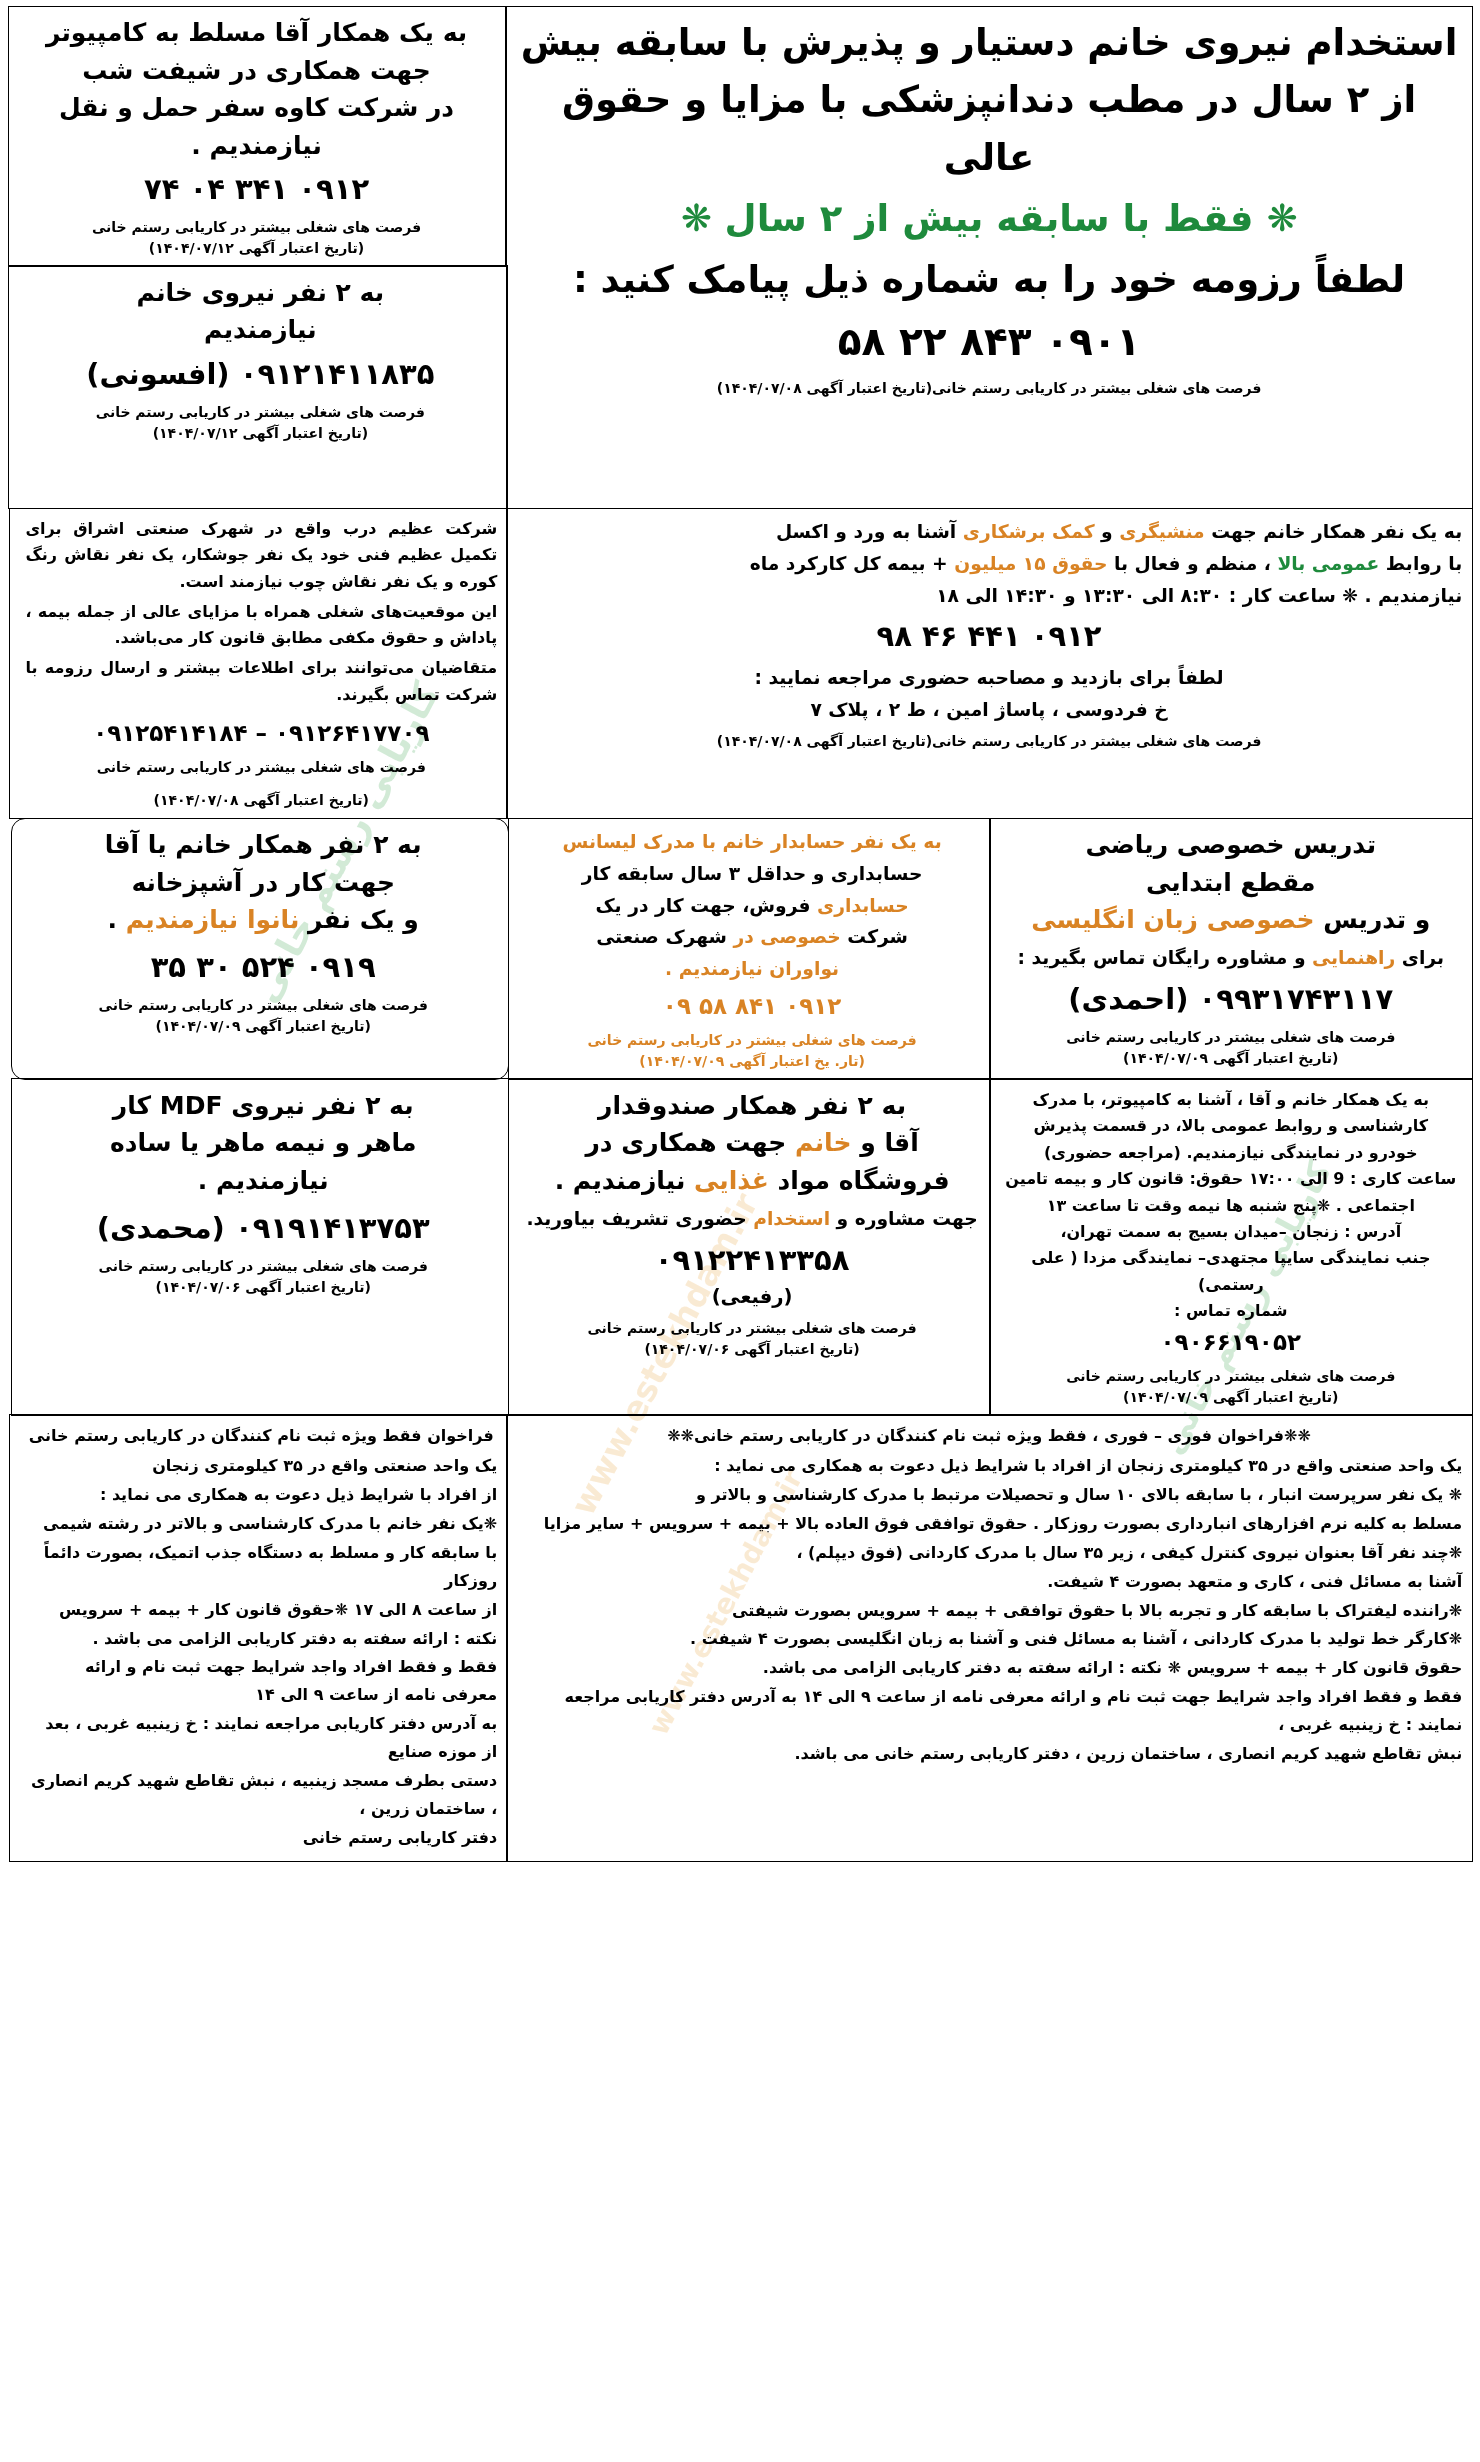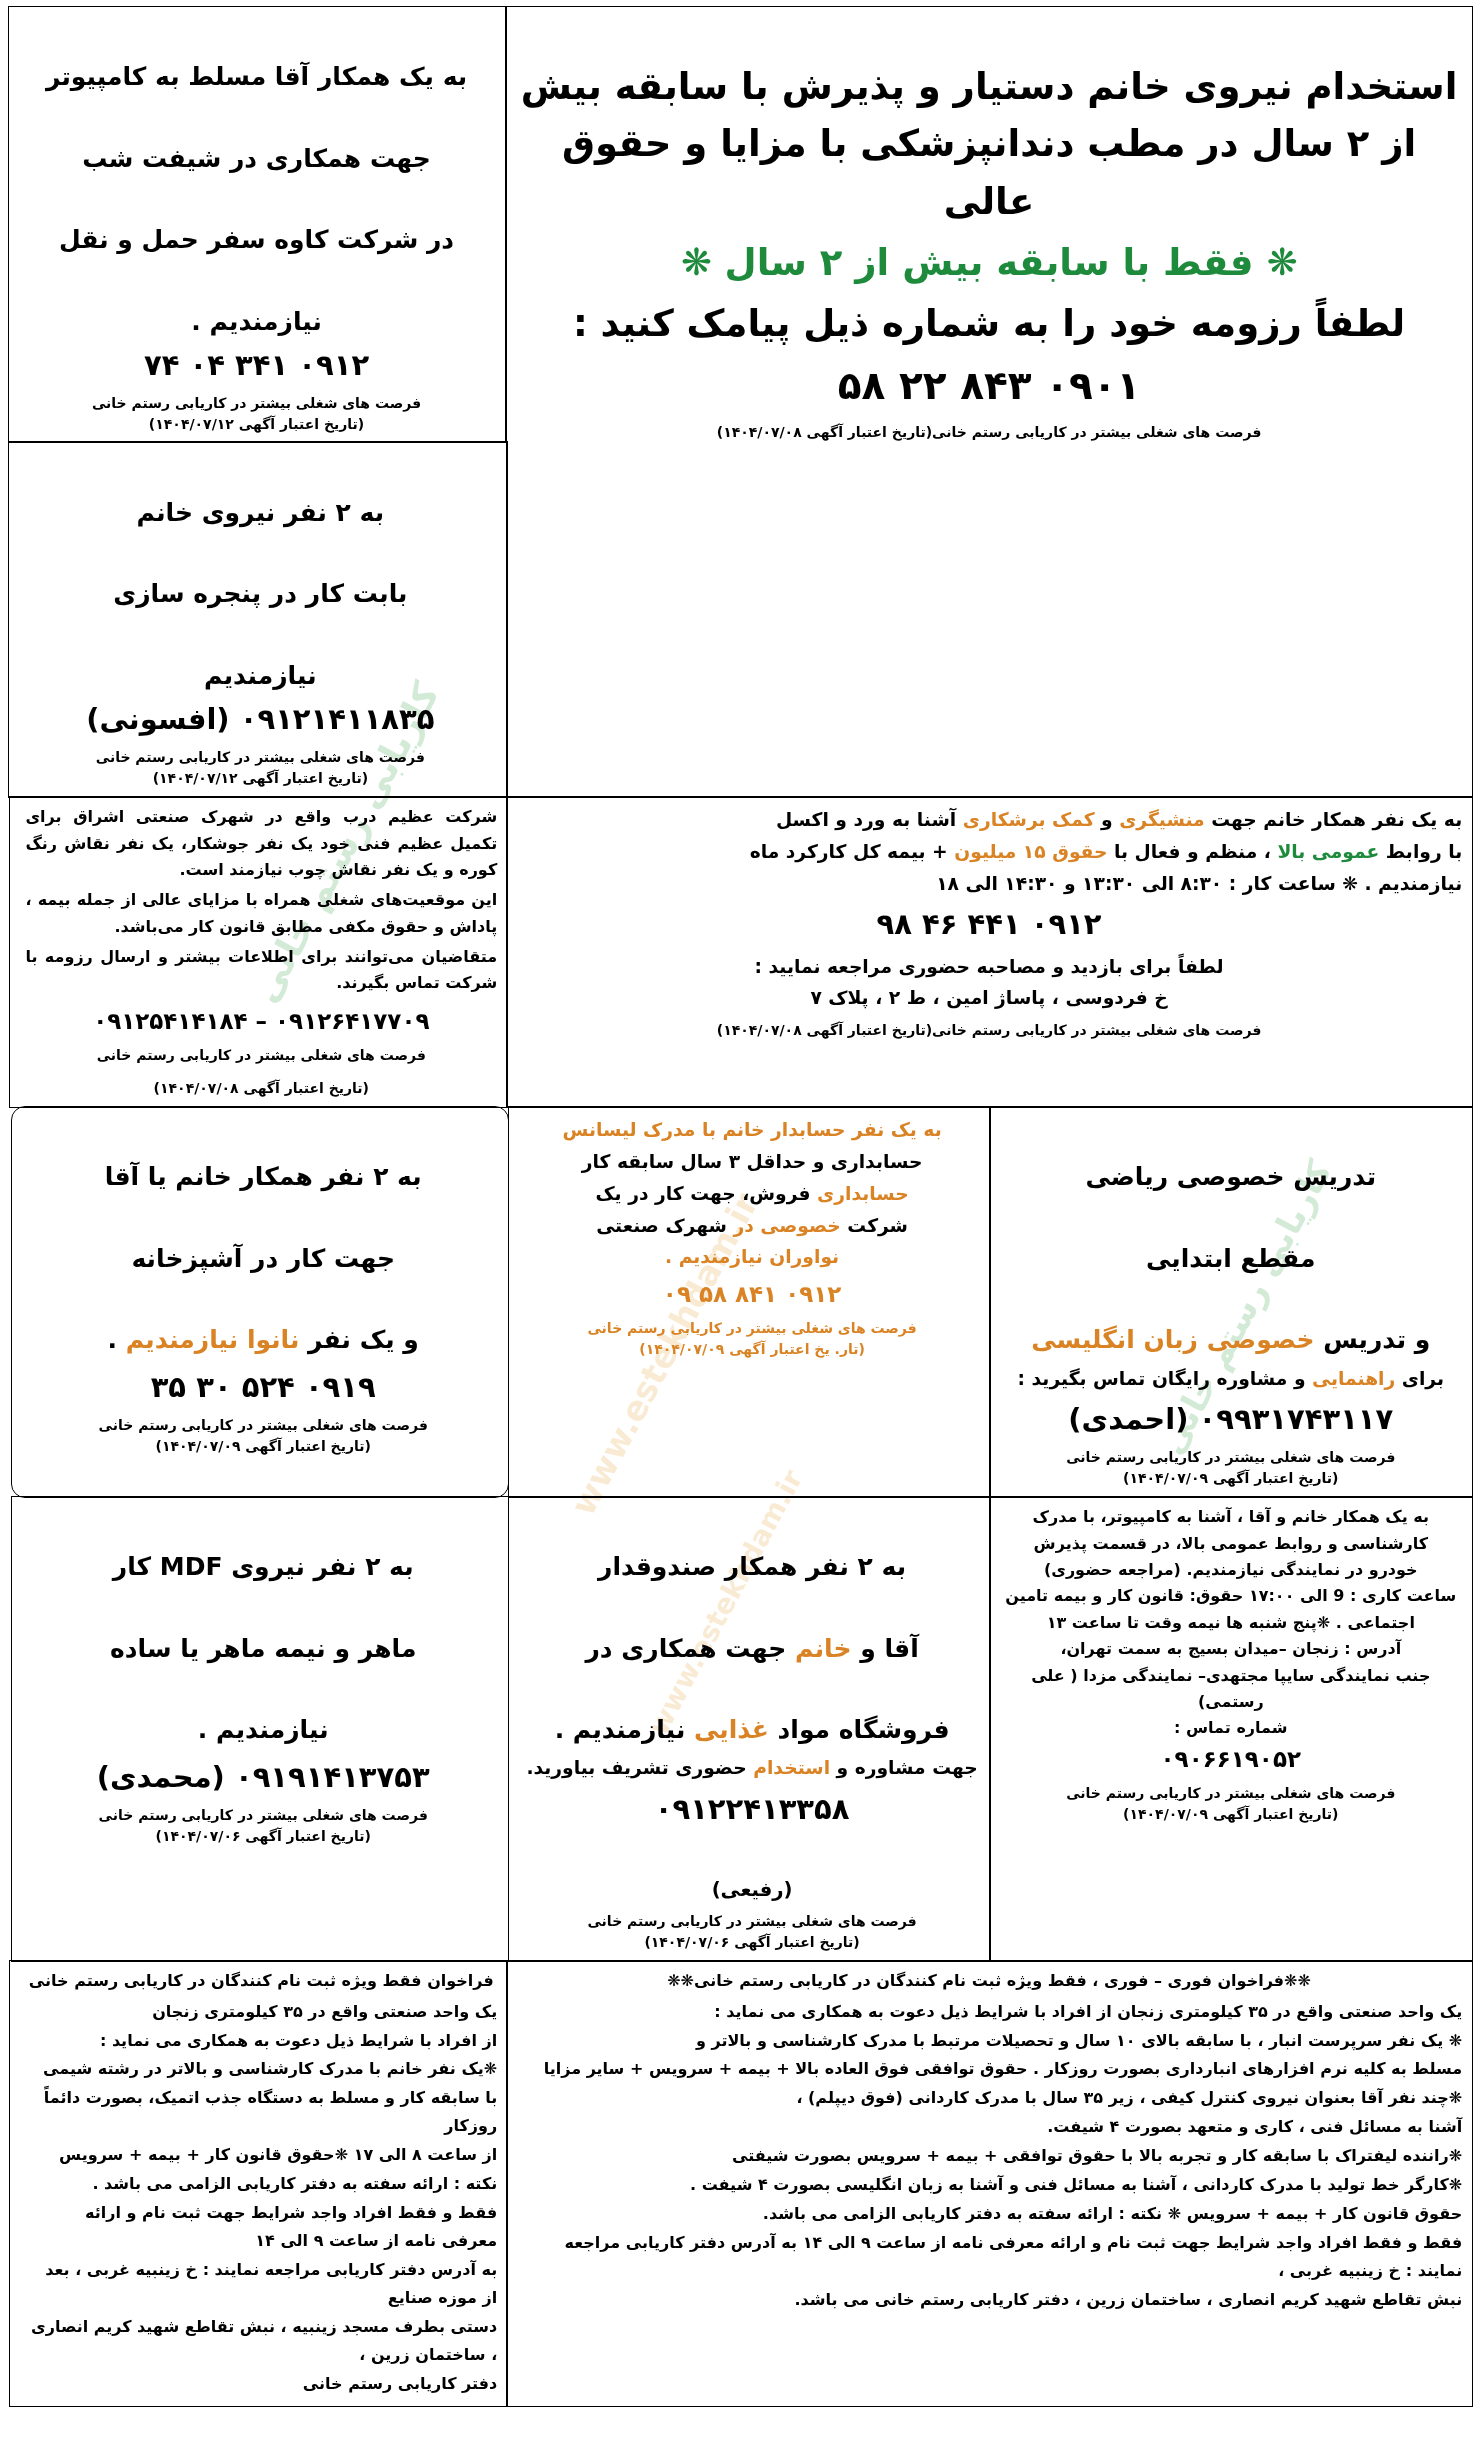--- a/index.html
+++ b/index.html
@@ -39,21 +39,20 @@
     position:relative;
     background:transparent;
   }
   .cell + .cell{margin-right:-1.9px;padding-left:15px;}
   .row + .row{margin-top:-1.9px;}
 
   .ad-title{
     font-weight:bold;
     text-align:center;
     line-height:1.5;
-    margin-top:44px;
   }
   .big{font-size:37px;line-height:1.55;}
   .med{font-size:25px;line-height:1.5;}
   .sml{font-size:19.6px;line-height:1.55;}
   .phone{
     font-weight:bold;
     text-align:center;
     letter-spacing:1.9px;
   }
   .phone.big{font-size:39px;}
@@ -109,21 +108,20 @@
           <div class="ad-title med">به یک همکار آقا مسلط به کامپیوتر</div>
           <div class="ad-title med">جهت همکاری در شیفت شب</div>
           <div class="ad-title med">در شرکت کاوه سفر حمل و نقل</div>
           <div class="ad-title med">نیازمندیم .</div>
           <div class="phone med mt4">۰۹۱۲ ۳۴۱ ۰۴ ۷۴</div>
           <div class="note">فرصت های شغلی بیشتر در کاریابی رستم خانی</div>
           <div class="note" style="margin-top:0">(تاریخ اعتبار آگهی ۱۴۰۴/۰۷/۱۲)</div>
         </div>
         <div class="cell" style="min-height:244px;margin-top:-1.9px;">
           <div class="ad-title med">به ۲ نفر نیروی خانم</div>
-          <div class="ad-title med">بابت کار در پنجره سازی</div>
           <div class="ad-title med">نیازمندیم</div>
           <div class="phone med mt4">۰۹۱۲۱۴۱۱۸۳۵   (افسونی)</div>
           <div class="note">فرصت های شغلی بیشتر در کاریابی رستم خانی</div>
           <div class="note" style="margin-top:0">(تاریخ اعتبار آگهی ۱۴۰۴/۰۷/۱۲)</div>
         </div>
       </div>
     </div>
 
     <div class="row">
       <div class="cell" style="width:66%;min-height:250px;">

